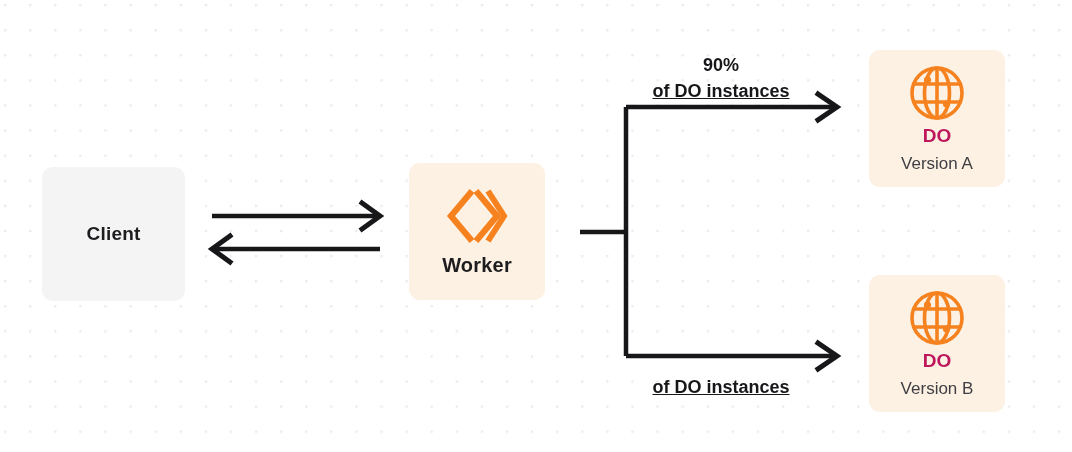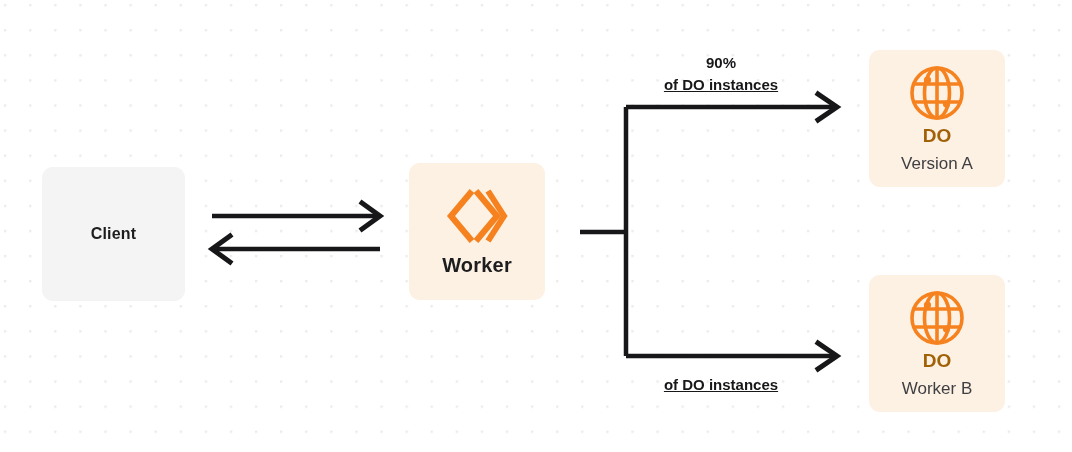--- a/index.html
+++ b/index.html
@@ -31,21 +31,21 @@
 
   
   #client-node {
     left: 42px;
     top: 167px;
     width: 143px;
     height: 134px;
     background: #f4f4f5;
   }
   #client-node .node-title {
-    font-size: 16px;
+    font-size: 19px;
     font-weight: bold;
     color: #1d1d1f;
     letter-spacing: 0.2px;
     text-align: center;
   }
 
   
   #worker-node {
     left: 409px;
     top: 163px;
@@ -66,21 +66,21 @@
     left: 869px;
     width: 136px;
     height: 137px;
     background: #fdf1e3;
   }
   #do-a-node { top: 50px; }
   #do-b-node { top: 275px; }
   .do-node .node-title {
     font-size: 19px;
     font-weight: bold;
-    color: #a16207;
+    color: #be185d;
     margin-top: 4px;
     line-height: 1.05;
   }
   .do-node .node-sub {
     font-size: 17px;
     font-weight: normal;
     color: #3f3f43;
     margin-top: 9px;
     line-height: 1.05;
   }
@@ -93,21 +93,21 @@
     left: 0; top: 0;
     width: 1072px;
     height: 452px;
     pointer-events: none;
   }
 
   
   .edge-label {
     position: absolute;
     text-align: center;
-    font-size: 15px;
+    font-size: 18px;
     font-weight: bold;
     color: #17171a;
     line-height: 1.45;
     white-space: nowrap;
   }
   #label-top   { left: 623px; top: 52px;  width: 196px; }
   #label-bottom{ left: 623px; top: 374px; width: 196px; }
   .edge-label .pct { display: block; }
   .edge-label .desc { display: block; text-decoration: underline; }
 </style>
@@ -180,21 +180,21 @@
           <line x1="29" y1="4" x2="29" y2="54"></line>
           <line x1="5" y1="20" x2="53" y2="20"></line>
           <line x1="5" y1="38" x2="53" y2="38"></line>
           <ellipse cx="29" cy="29" rx="12.5" ry="25"></ellipse>
         </g>
         <circle cx="19.5" cy="16" r="3.6" fill="#F6821F"></circle>
         <circle cx="38.5" cy="40" r="3.6" fill="#F6821F"></circle>
       </svg>
     </span>
     <span class="node-title">DO</span>
-    <span class="node-sub">Worker B</span>
+    <span class="node-sub">Version B</span>
   </div>
 
   <div class="edge-label" id="label-top">
     <span class="pct">90%</span>
     <span class="desc">of DO instances</span>
   </div>
 
   <div class="edge-label" id="label-bottom">
     <span class="desc">of DO instances</span>
   </div>

